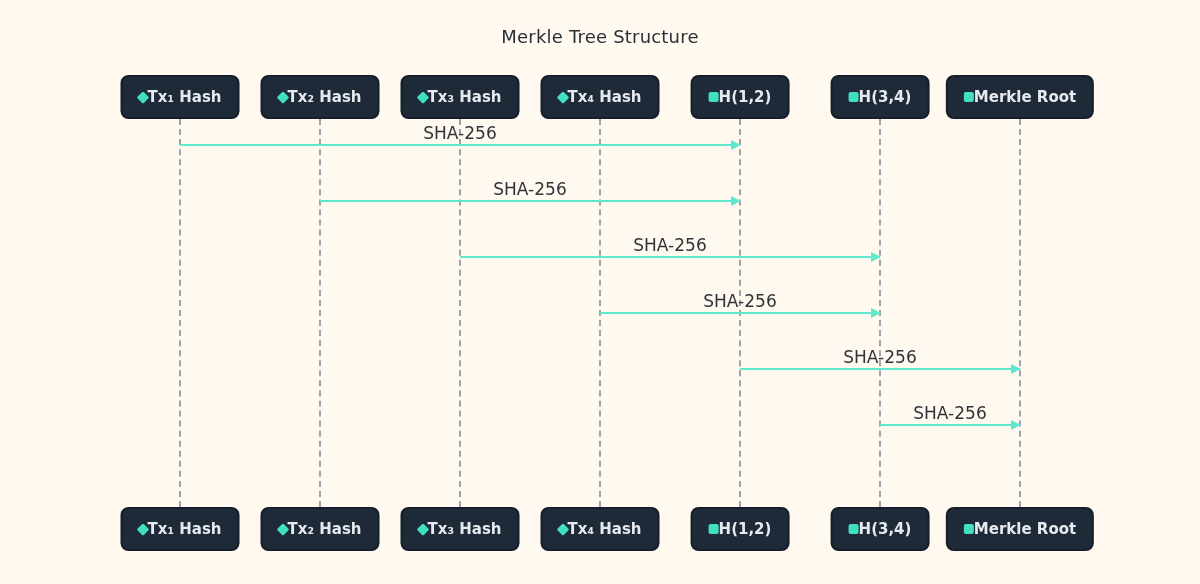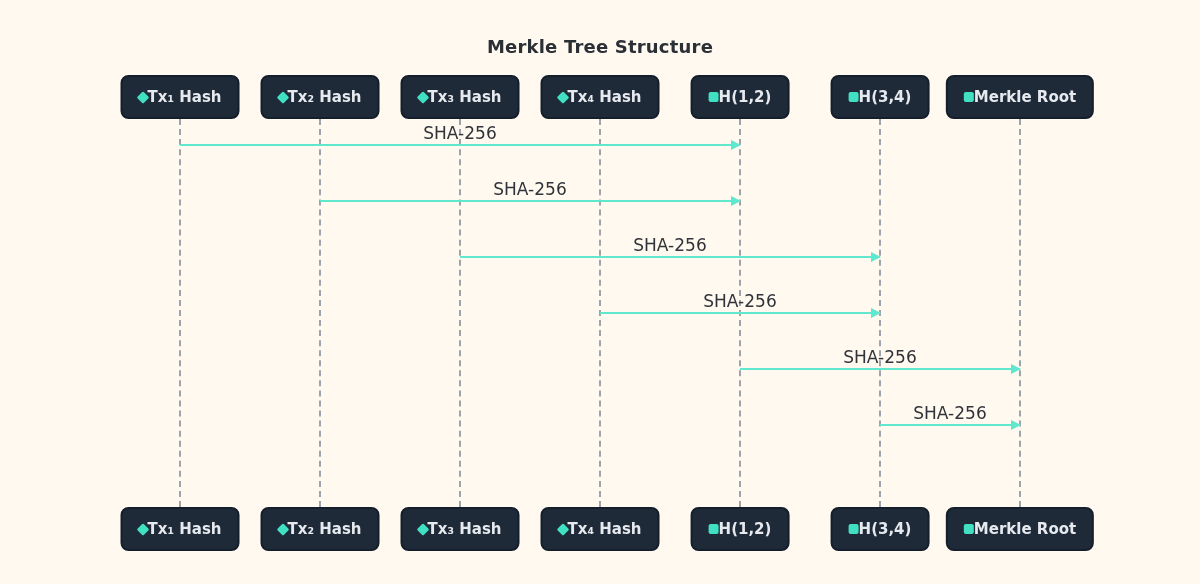--- a/index.html
+++ b/index.html
@@ -9,26 +9,26 @@
   .canvas {
     position: relative;
     width: 1200px;
     height: 584px;
     background: #FFF9F0;
     font-family: "DejaVu Sans", "Liberation Sans", sans-serif;
     overflow: hidden;
   }
   .title {
     position: absolute;
-    top: 36px;
+    top: 26px;
     left: 0;
     width: 100%;
     text-align: center;
     font-size: 18px;
-    font-weight: bold;
+    font-weight: normal;
     color: #2B2F36;
     letter-spacing: 0.2px;
   }
   .lifeline {
     position: absolute;
     top: 119px;
     height: 388px;
     width: 0;
     border-left: 2px dashed #9EA4AC;
   }

